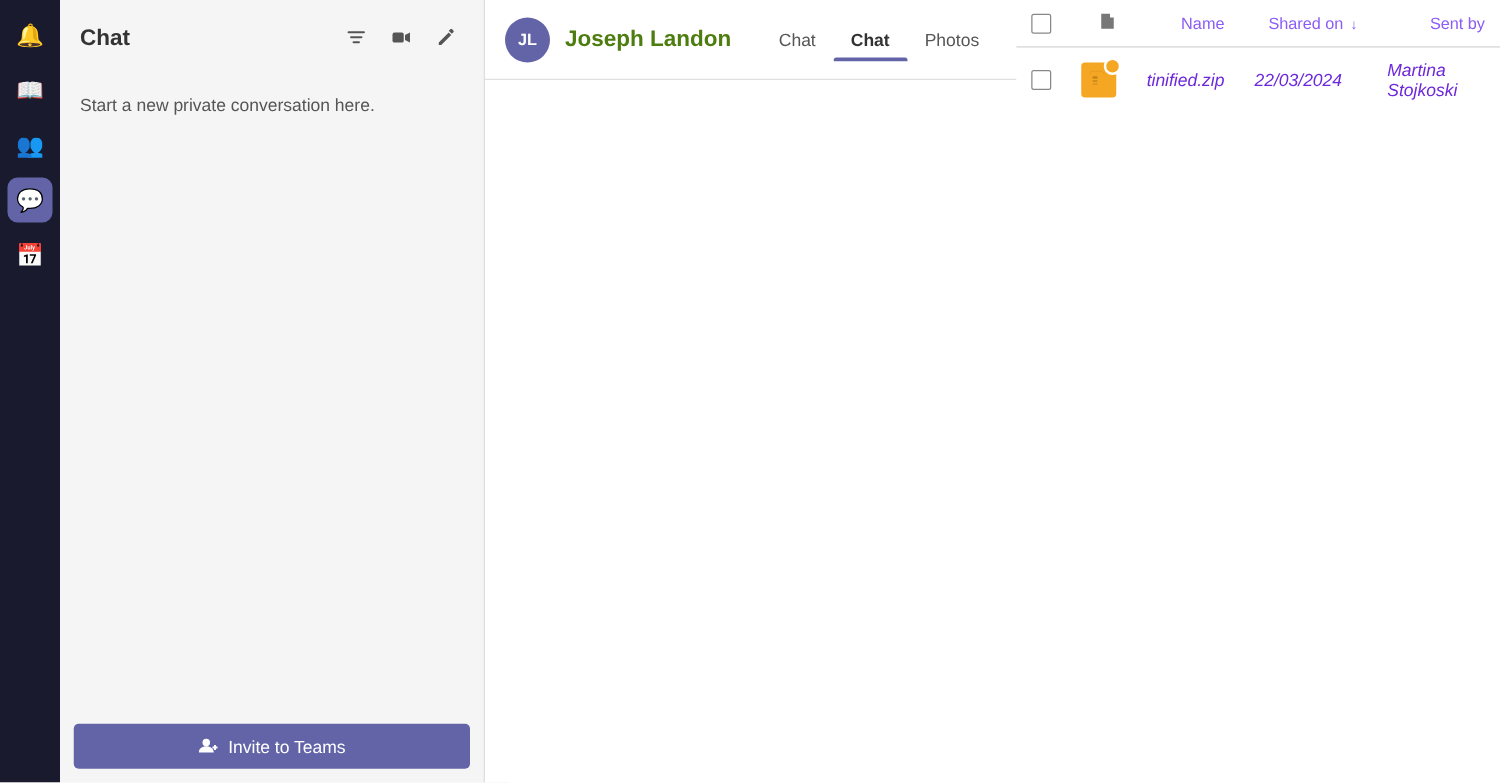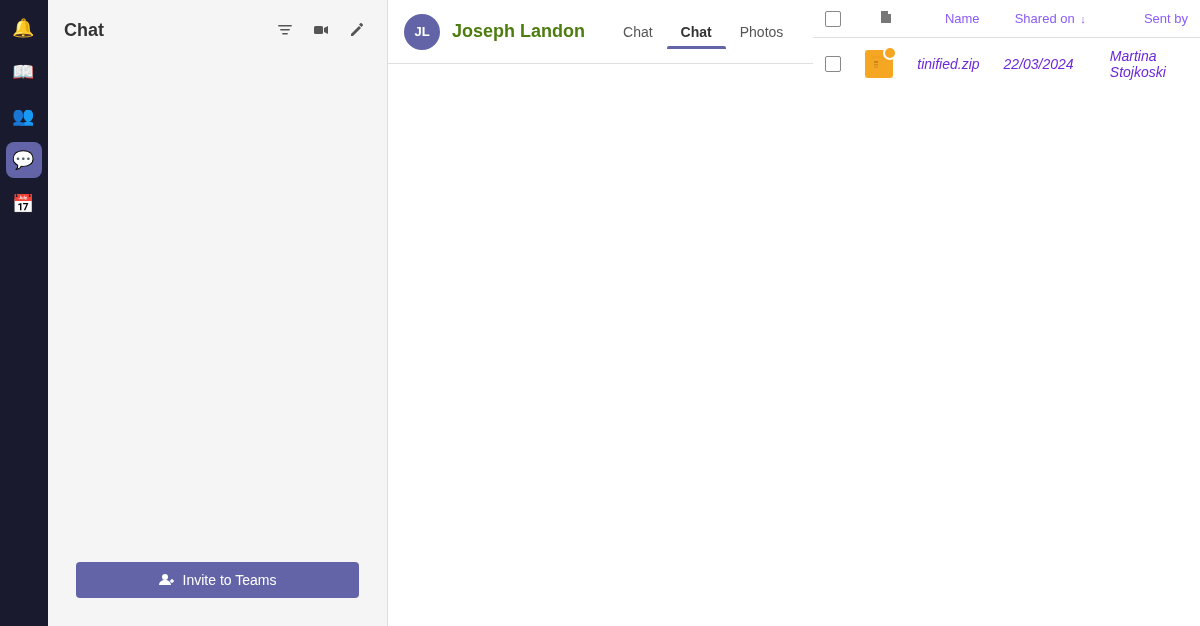--- a/index.html
+++ b/index.html
@@ -72,21 +72,21 @@
     .sidebar-empty {
       padding: 16px;
       color: #555;
       font-size: 14px;
     }
     .invite-btn {
       position: absolute;
       bottom: 0;
       left: 0;
       right: 0;
-      margin: 28px;
+      margin: 11px;
       background: #6264a7;
       color: white;
       border: none;
       border-radius: 4px;
       padding: 10px;
       font-size: 14px;
       cursor: pointer;
       display: flex;
       align-items: center;
       justify-content: center;
@@ -281,20 +281,21 @@
           <path d="M11 6l4-2v8l-4-2V6z"></path>
         </svg>
       </button>
       <button class="sidebar-action-btn">
         <svg width="16" height="16" viewBox="0 0 16 16" fill="currentColor">
           <path d="M2 12L2 14H4L12 6 10 4 2 12zm11.7-8.3a1 1 0 000-1.4l-1-1a1 1 0 00-1.4 0L10 2.6l2.4 2.4 1.3-1.3z"></path>
         </svg>
       </button>
     </div>
   </div>
+  <p class="sidebar-empty">Start a new private conversation here.</p>
   <button class="invite-btn">
     <svg width="16" height="16" viewBox="0 0 16 16" fill="white">
       <circle cx="6" cy="5" r="3"></circle>
       <path d="M0 13c0-3 2.7-5 6-5s6 2 6 5"></path>
       <path d="M13 7v4M11 9h4" stroke="white" stroke-width="1.5"></path>
     </svg>
     <span>Invite to Teams</span>
   </button>
 </aside>
 

